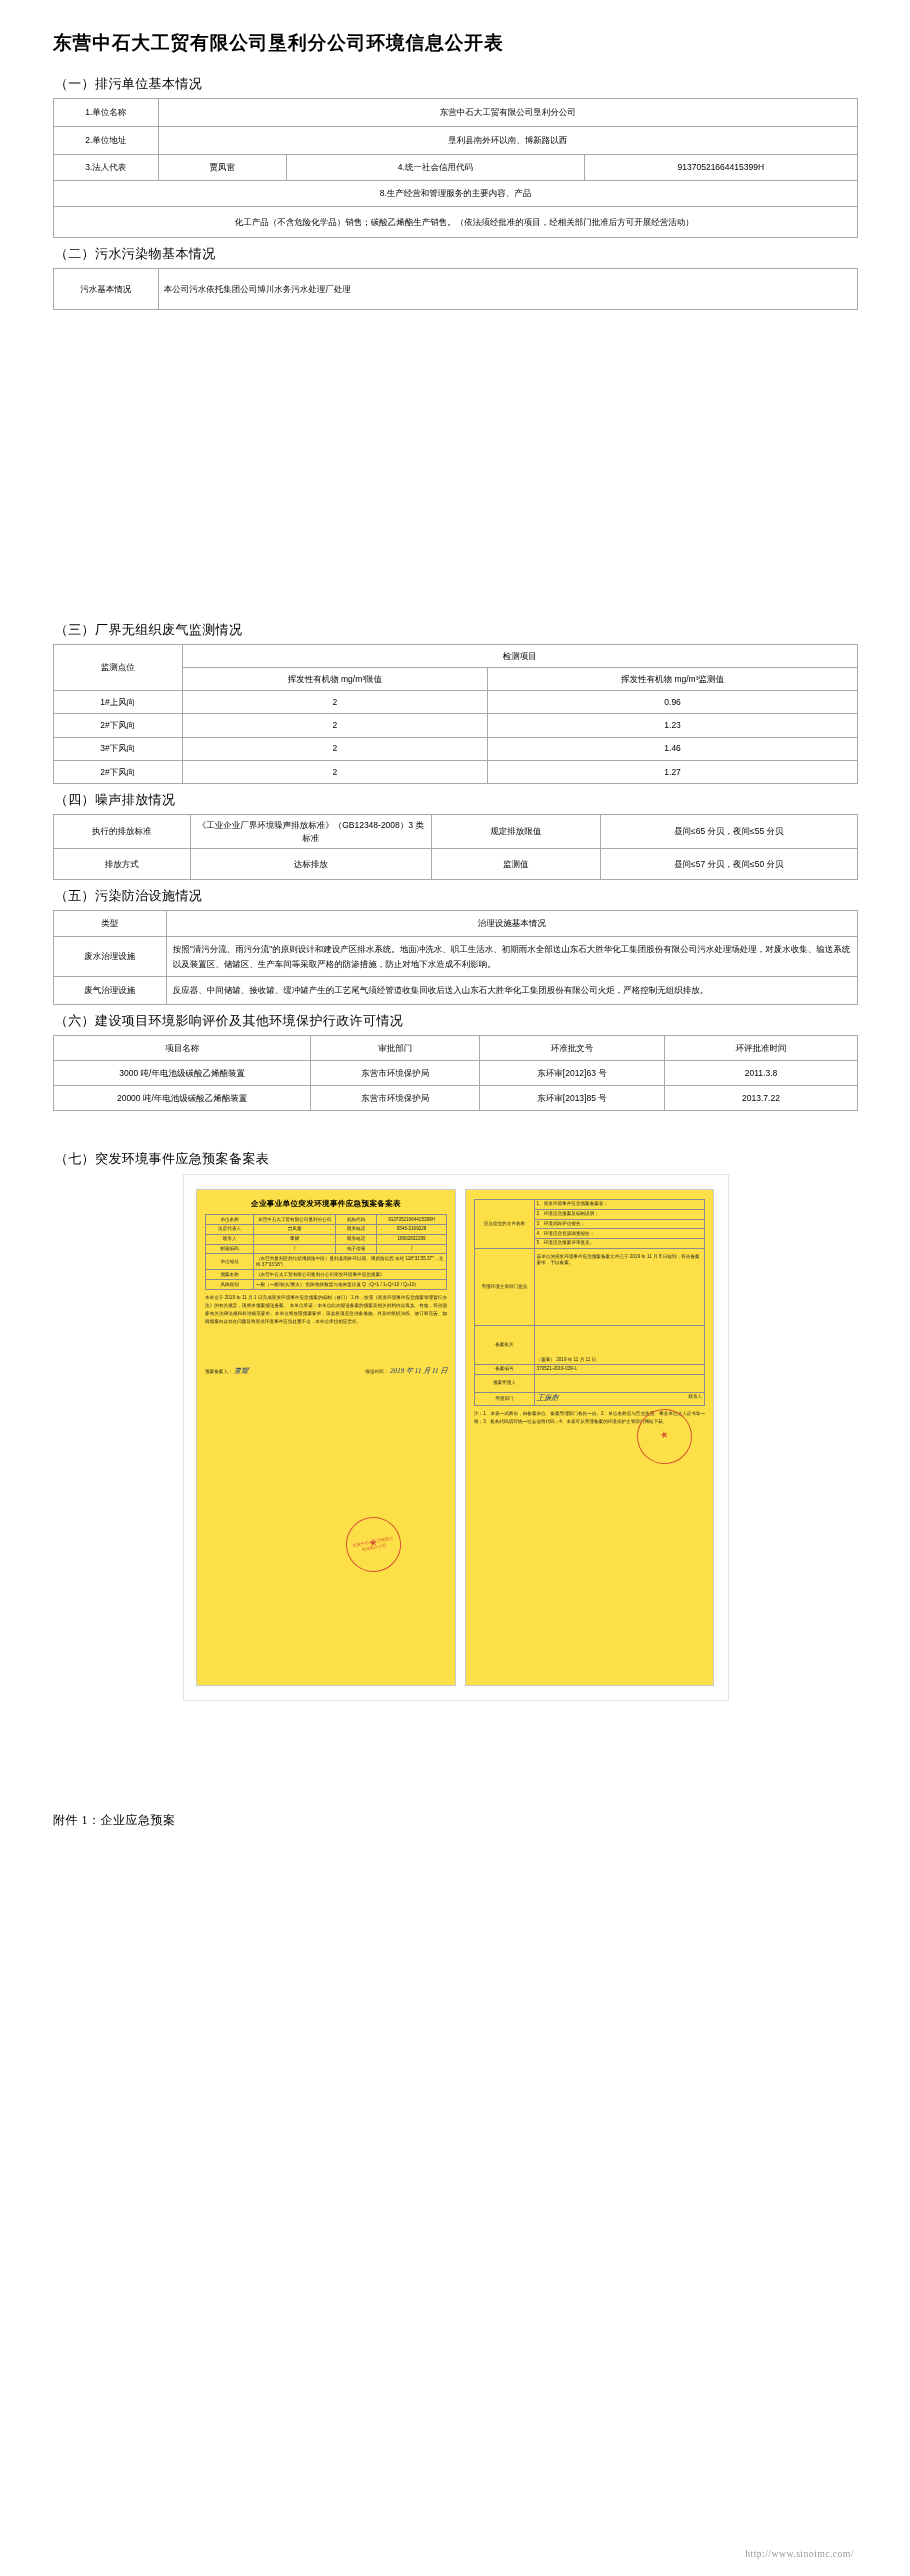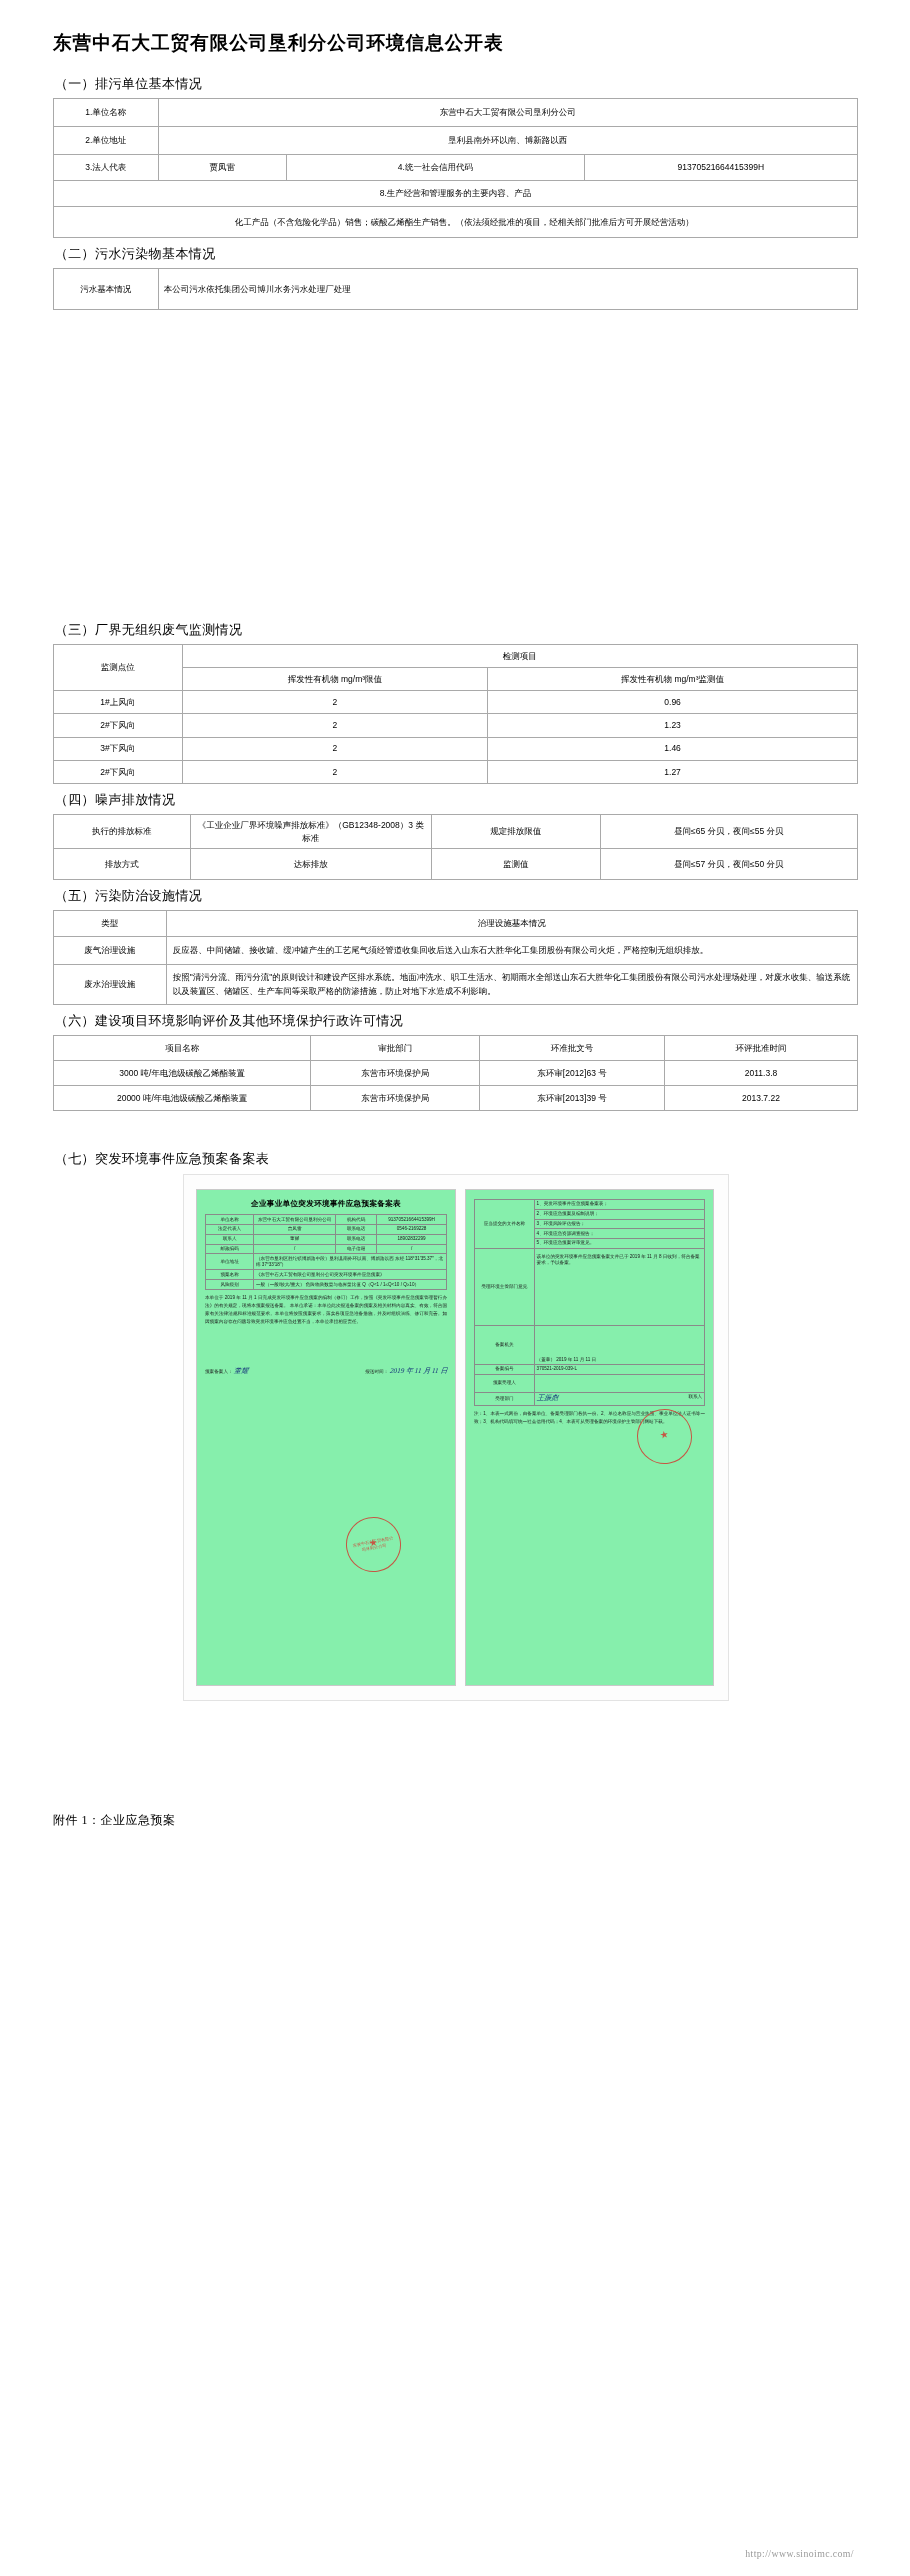--- a/index.html
+++ b/index.html
@@ -99,21 +99,21 @@
     width: 546px;
     height: 527px;
     background: #fdfdfd;
     border: 0.9px solid #e3e3e3;
     display: flex;
     gap: 9px;
     padding: 14.2px 12.5px;
     box-sizing: border-box;
   }
   .scan-page {
-    background: #86efac;
+    background: #fde047;
     border: 0.9px solid #c9c9c9;
     position: relative;
     box-sizing: border-box;
     overflow: hidden;
   }
   .scan-left { width: 260px; padding: 9px 8px; }
   .scan-right { width: 249px; padding: 9px 8px; }
 
   .scan-title {
     text-align: center;
@@ -342,26 +342,26 @@
     <colgroup>
         <col style="width:14%">
         <col style="width:86%">
       </colgroup>
     <tbody>
       <tr>
         <td class="c">类型</td>
         <td class="c">治理设施基本情况</td>
       </tr>
       <tr>
+        <td class="c">废水治理设施</td>
+        <td class="l long">按照"清污分流、雨污分流"的原则设计和建设产区排水系统。地面冲洗水、职工生活水、初期雨水全部送山东石大胜华化工集团股份有限公司污水处理场处理，对废水收集、输送系统以及装置区、储罐区、生产车间等采取严格的防渗措施，防止对地下水造成不利影响。</td>
+      </tr>
+      <tr>
         <td class="c">废气治理设施</td>
         <td class="l long">反应器、中间储罐、接收罐、缓冲罐产生的工艺尾气须经管道收集回收后送入山东石大胜华化工集团股份有限公司火炬，严格控制无组织排放。</td>
-      </tr>
-      <tr>
-        <td class="c">废水治理设施</td>
-        <td class="l long">按照"清污分流、雨污分流"的原则设计和建设产区排水系统。地面冲洗水、职工生活水、初期雨水全部送山东石大胜华化工集团股份有限公司污水处理场处理，对废水收集、输送系统以及装置区、储罐区、生产车间等采取严格的防渗措施，防止对地下水造成不利影响。</td>
       </tr>
     </tbody>
   </table>
 
   <div class="section-heading tight">（六）建设项目环境影响评价及其他环境保护行政许可情况</div>
 
   <table class="grid" id="tbl-project">
     <colgroup>
         <col style="width:32%">
         <col style="width:21%">
@@ -377,21 +377,21 @@
       </tr>
       <tr>
         <td class="c">3000 吨/年电池级碳酸乙烯酯装置</td>
         <td class="c">东营市环境保护局</td>
         <td class="c">东环审[2012]63 号</td>
         <td class="c">2011.3.8</td>
       </tr>
       <tr>
         <td class="c">20000 吨/年电池级碳酸乙烯酯装置</td>
         <td class="c">东营市环境保护局</td>
-        <td class="c">东环审[2013]39 号</td>
+        <td class="c">东环审[2013]85 号</td>
         <td class="c">2013.7.22</td>
       </tr>
     </tbody>
   </table>
 
   <div class="spacer-mid"></div>
 
   <div class="section-heading">（七）突发环境事件应急预案备案表</div>
 
   <div class="scan-wrap">

